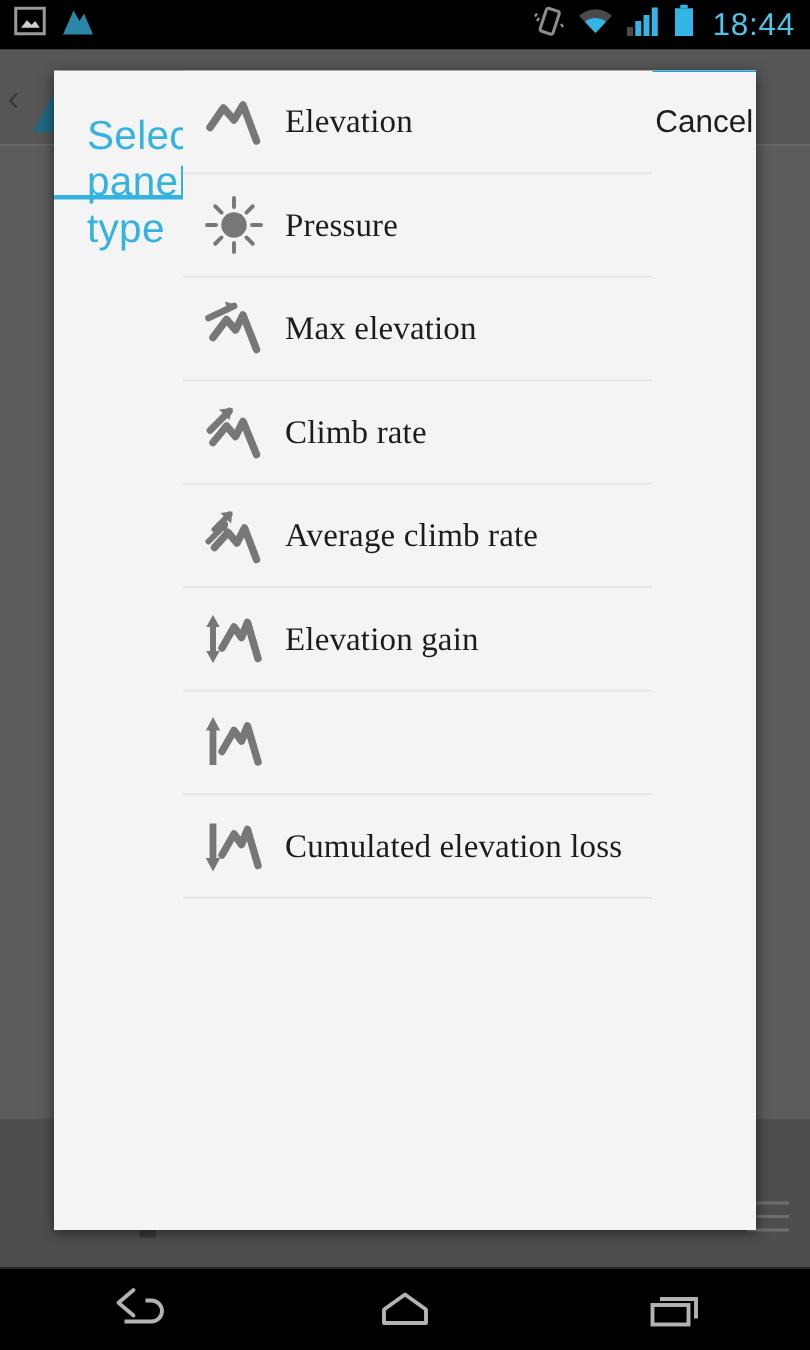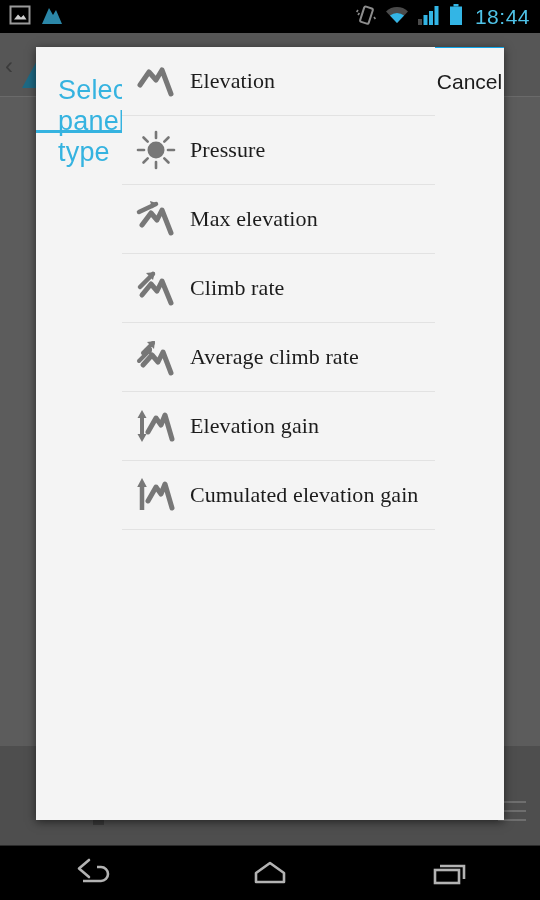--- a/index.html
+++ b/index.html
@@ -267,23 +267,32 @@
       </div>
 
       <div class="list-item">
         <span class="item-icon">
           <svg width="44" height="44" viewBox="0 0 44 44">
             <path d="M14 28 L22 14 L27 21 L31 11 L38 35" fill="none" stroke="#777" stroke-width="5" stroke-linecap="round" stroke-linejoin="round"></path>
             <line x1="8" y1="12" x2="8" y2="37" stroke="#777" stroke-width="4.5"></line>
             <path d="M8 5 L3.2 14 L12.8 14 Z" fill="#777"></path>
           </svg>
         </span>
-        <span class="item-label">Cumulated elevation gain</span>
-      </div>
-
+      </div>
+
+      <div class="list-item">
+        <span class="item-icon">
+          <svg width="44" height="44" viewBox="0 0 44 44">
+            <path d="M14 28 L22 14 L27 21 L31 11 L38 35" fill="none" stroke="#777" stroke-width="5" stroke-linecap="round" stroke-linejoin="round"></path>
+            <line x1="8" y1="7" x2="8" y2="32" stroke="#777" stroke-width="4.5"></line>
+            <path d="M8 39 L3.2 30 L12.8 30 Z" fill="#777"></path>
+          </svg>
+        </span>
+        <span class="item-label">Cumulated elevation loss</span>
+      </div>
 
     </div>
 
     <div id="dialog-footer">
       <button id="cancel-button">Cancel</button>
     </div>
 
   </div>
 
   <div id="nav-bar">

